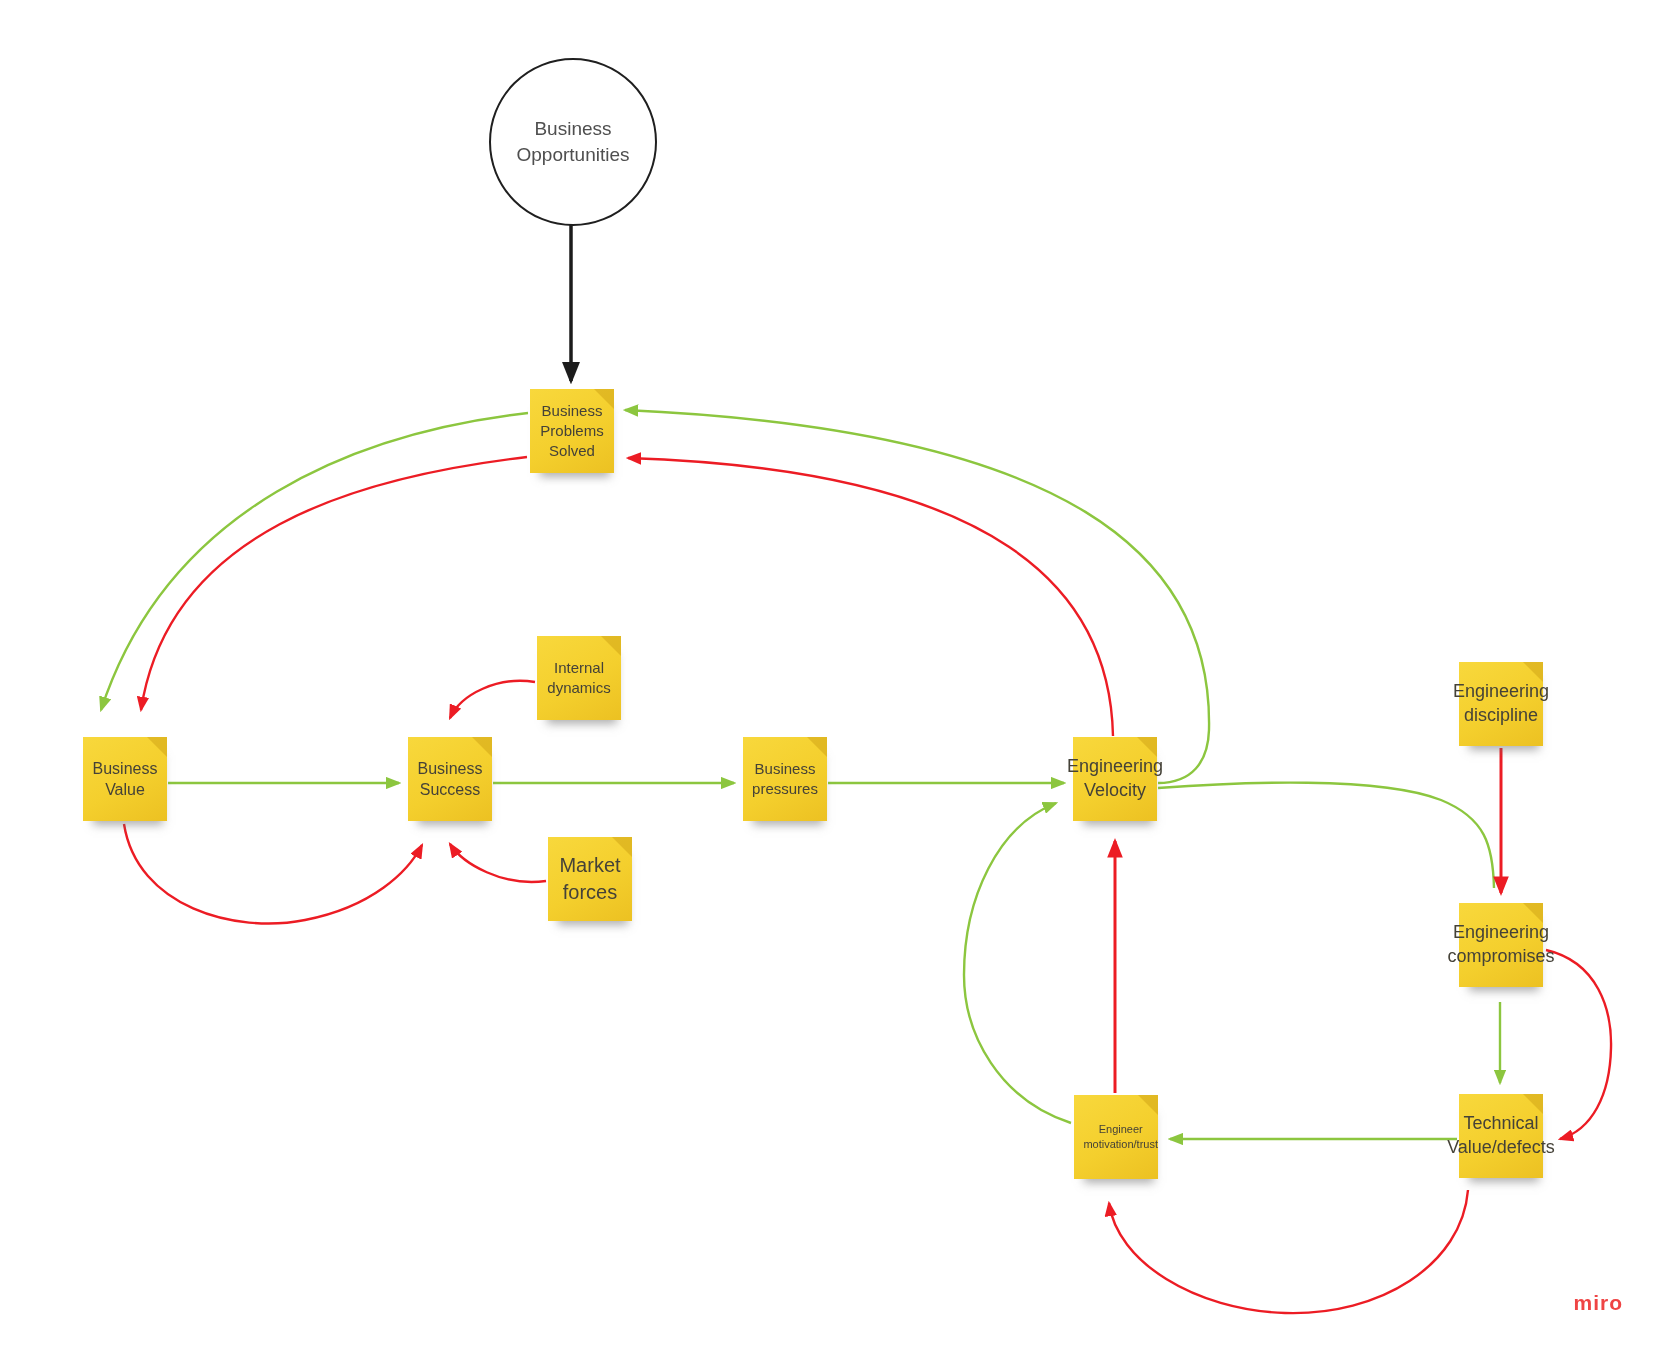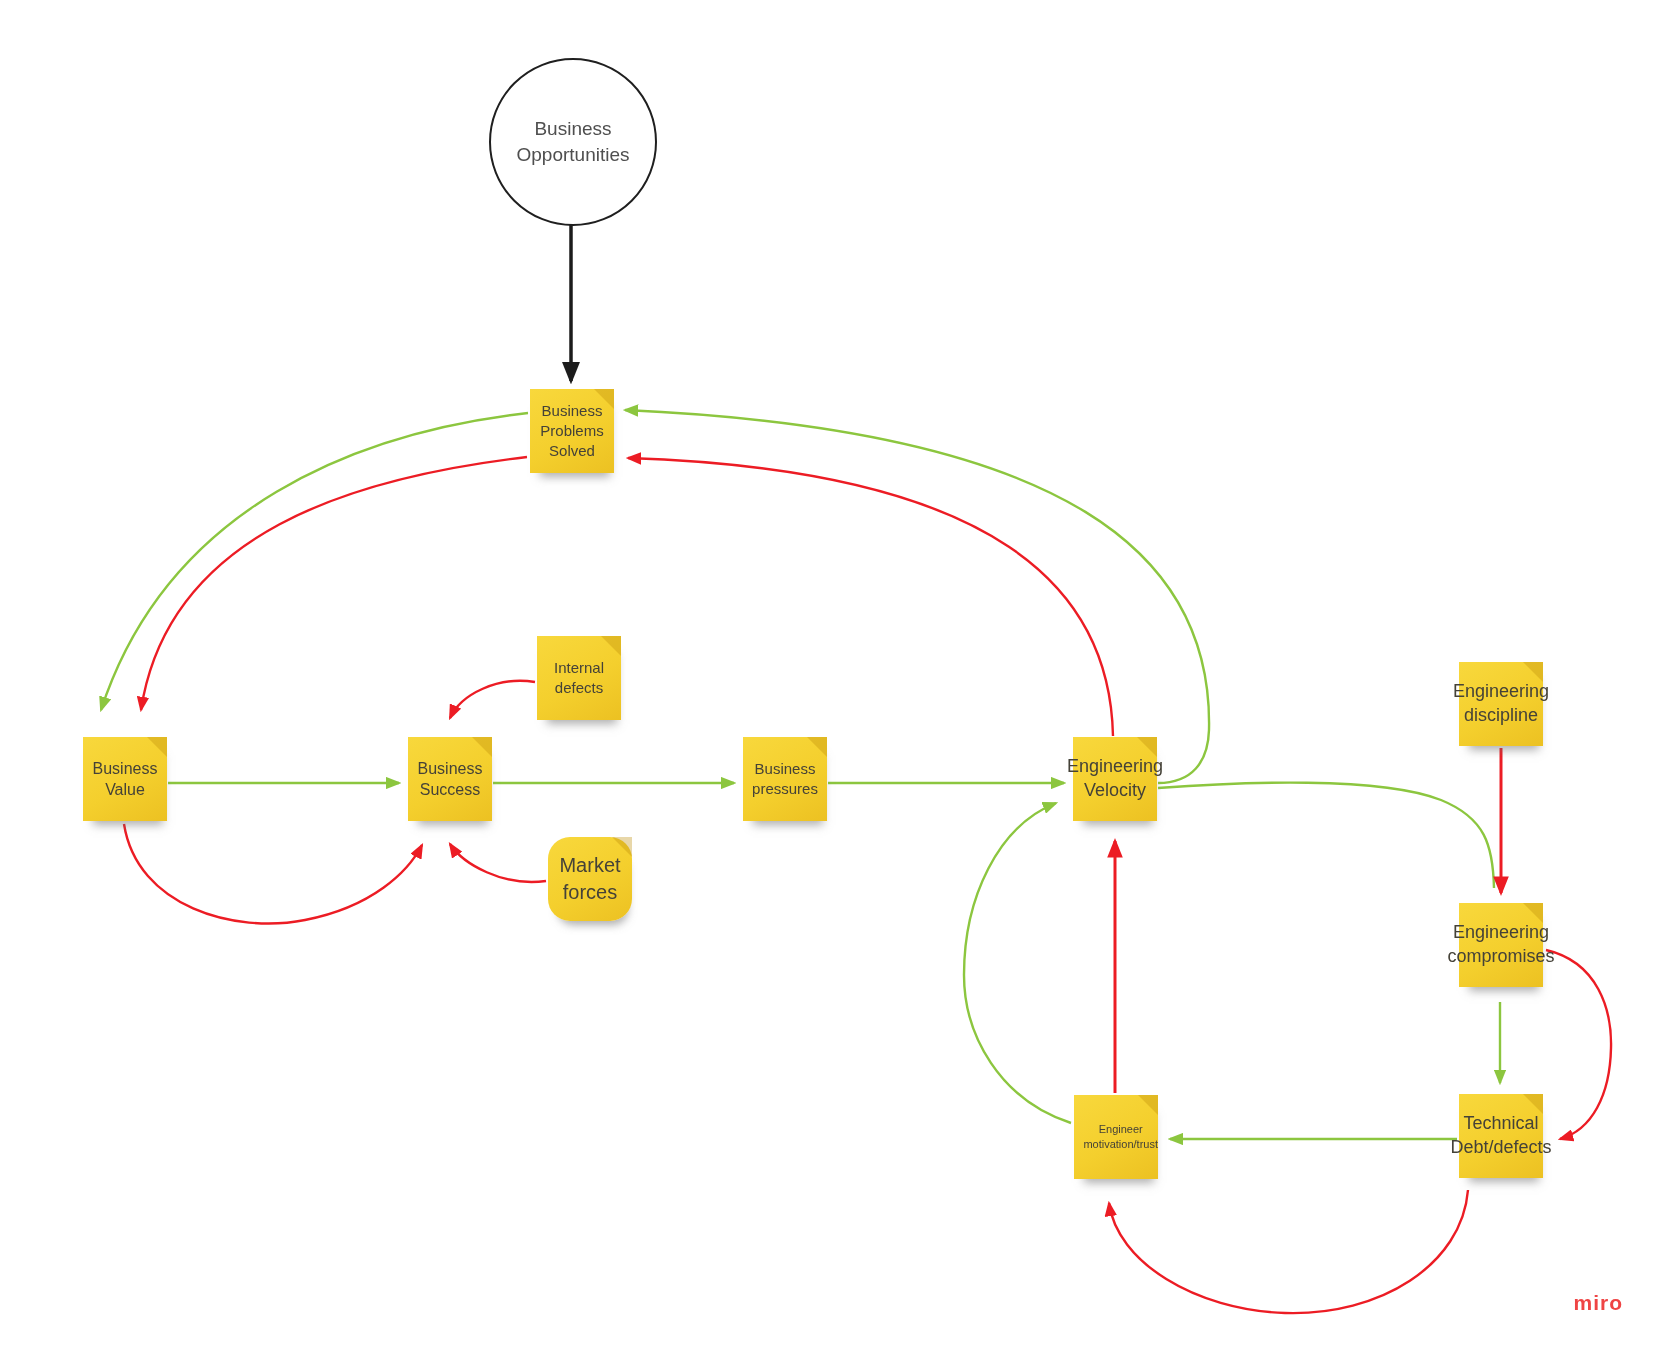--- a/index.html
+++ b/index.html
@@ -95,24 +95,24 @@
 Value</span>
   </div>
 
   <div class="sticky fs16" style="left:408px;top:737px;">
     <span class="lbl">Business
 Success</span>
   </div>
 
   <div class="sticky fs15" style="left:537px;top:636px;">
     <span class="lbl">Internal
-defects</span>
+dynamics</span>
   </div>
 
-  <div class="sticky fs20" style="left:548px;top:837px;border-radius:22px;">
+  <div class="sticky fs20" style="left:548px;top:837px;">
     <span class="lbl">Market
 forces</span>
   </div>
 
   <div class="sticky fs15" style="left:743px;top:737px;">
     <span class="lbl">Business
 pressures</span>
   </div>
 
   <div class="sticky fs13" style="left:1073px;top:737px;">
@@ -125,21 +125,21 @@
 discipline</span>
   </div>
 
   <div class="sticky fs13" style="left:1459px;top:903px;">
     <span class="lbl">Engineering
 compromises</span>
   </div>
 
   <div class="sticky fs13" style="left:1459px;top:1094px;">
     <span class="lbl">Technical
-Debt/defects</span>
+Value/defects</span>
   </div>
 
   <div class="sticky fs11" style="left:1074px;top:1095px;justify-content:flex-end;">
     <span class="lbl">Engineer
 motivation/trust</span>
   </div>
 
   <div class="watermark">miro</div>
 
 </div>

